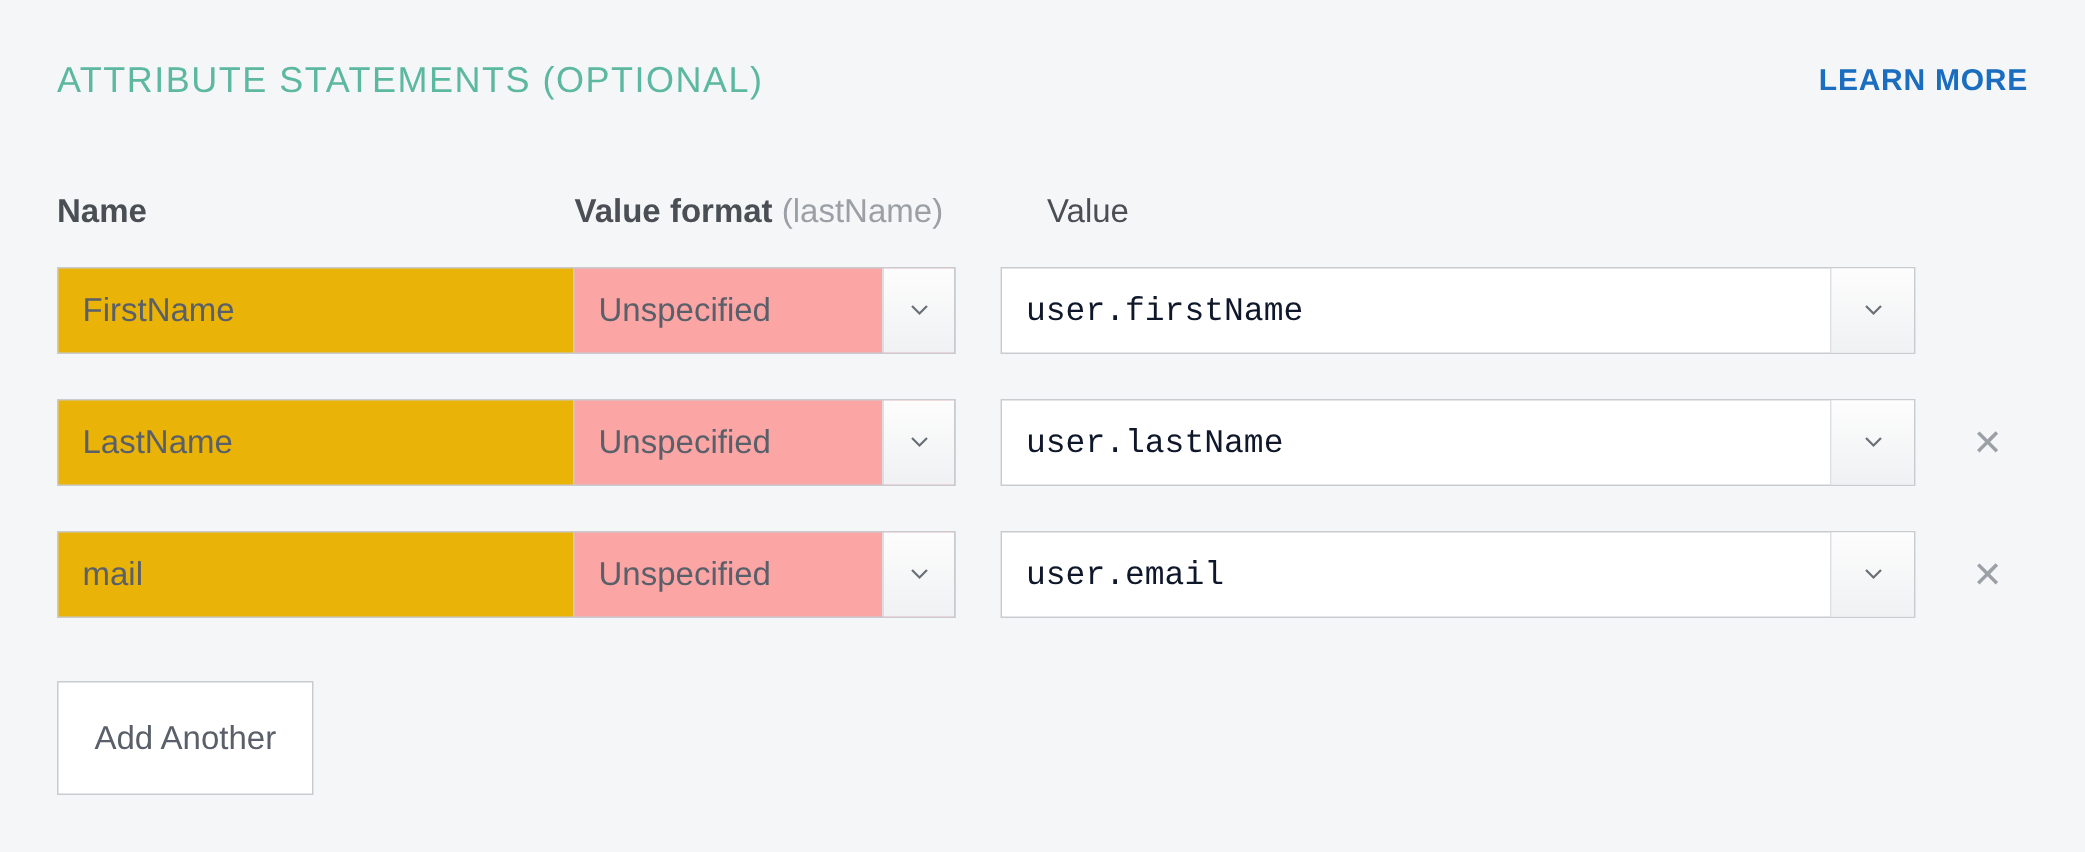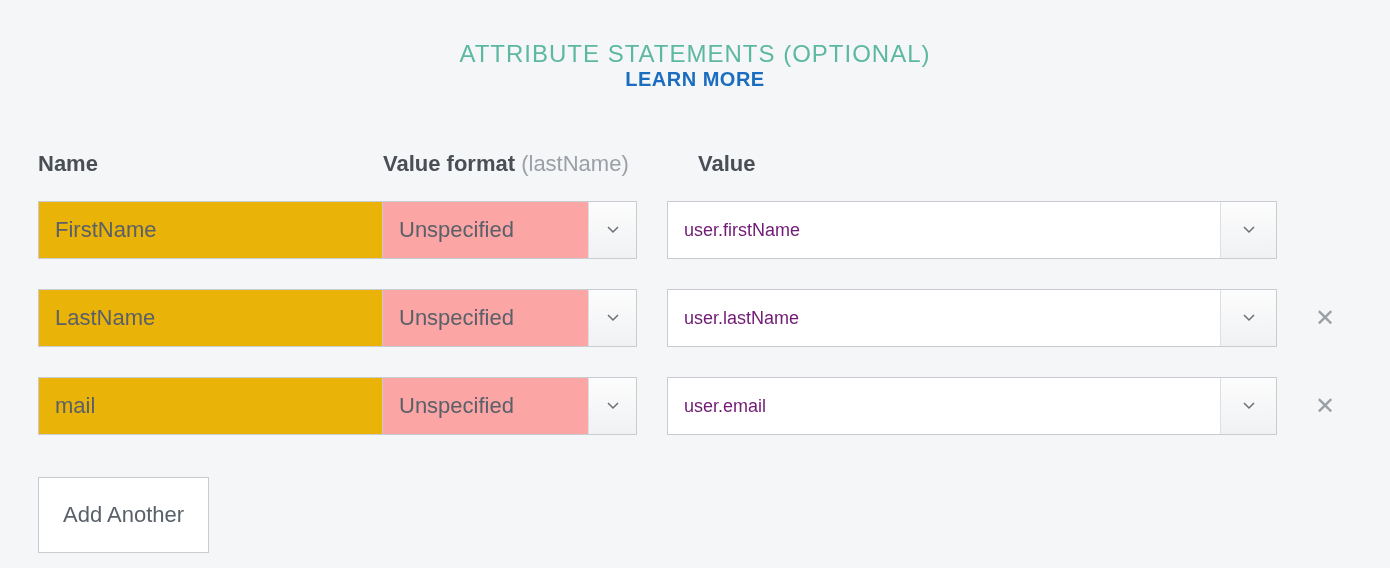--- a/index.html
+++ b/index.html
@@ -12,21 +12,20 @@
       background: #f5f6f7;
       width: 1390px;
       height: 568px;
       padding: 40px 38px;
     }
     .header-row {
       display: flex;
       justify-content: space-between;
       align-items: center;
       margin-bottom: 60px;
-      flex-direction: column;
     }
     .section-title {
       color: #5cb8a0;
       font-size: 24px;
       font-weight: 400;
       letter-spacing: 1px;
     }
     .learn-more {
       color: #1a6dbf;
       font-size: 20px;
@@ -52,21 +51,21 @@
       font-weight: 600;
       color: #4a4f55;
     }
     .col-format .optional {
       color: #9aa0a6;
       font-weight: 400;
     }
     .col-value {
       flex: 1;
       font-size: 22px;
-      font-weight: 700;
+      font-weight: 400;
       color: #4a4f55;
       padding-left: 30px;
     }
     .attr-row {
       display: flex;
       align-items: center;
       margin-bottom: 30px;
     }
     .input-text {
       width: 345px;
@@ -115,24 +114,24 @@
       margin-left: 30px;
       display: flex;
       border: 1px solid #c8ccd0;
       background: #fff;
     }
     .value-text {
       flex: 1;
       border: none;
       outline: none;
       background: transparent;
-      font-size: 18px;
-      color: #701a75;
+      font-size: 22px;
+      color: #0f172a;
       padding: 0 16px;
-      font-family: Liberation Sans, sans-serif;
+      font-family: Liberation Mono, monospace;
     }
     .value-arrow {
       width: 56px;
       border-left: 1px solid #dcdfe3;
       background: linear-gradient(#fdfdfd, #f0f1f3);
       display: flex;
       align-items: center;
       justify-content: center;
       cursor: pointer;
     }

